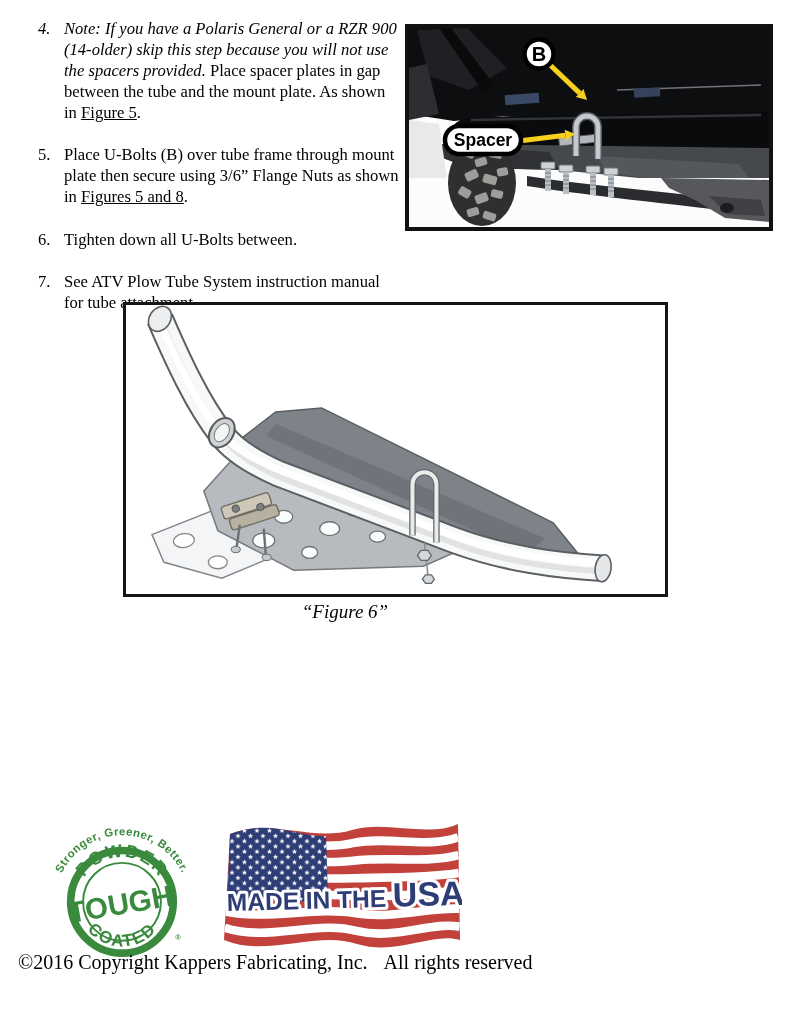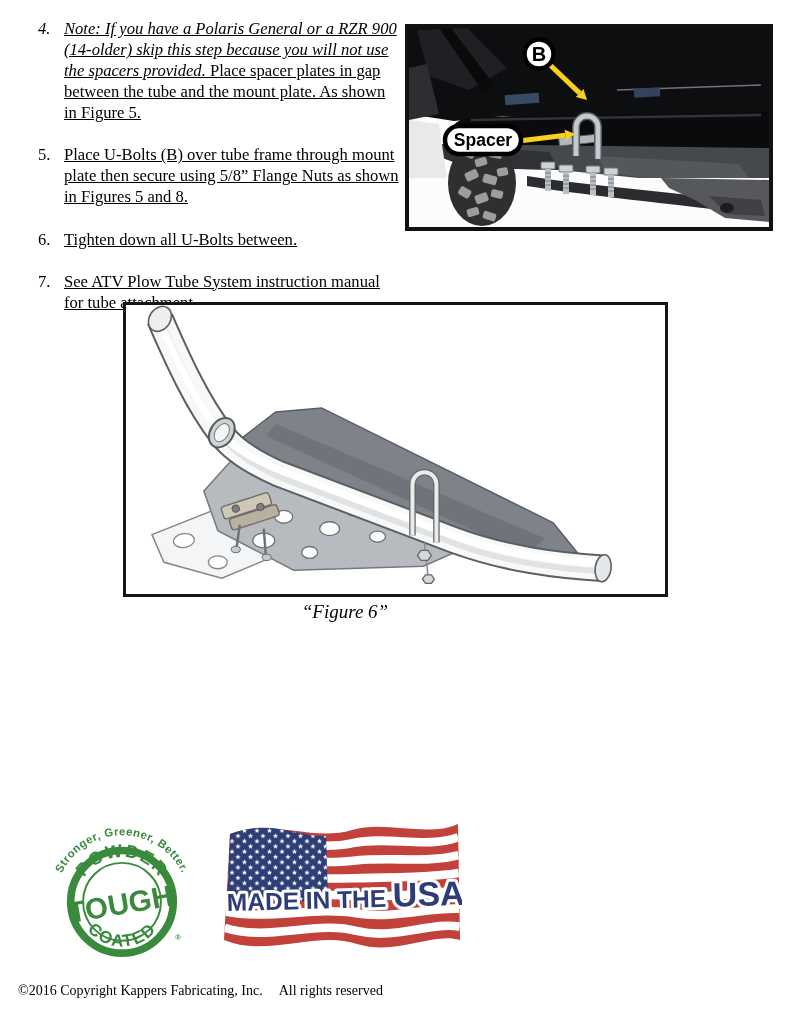--- a/index.html
+++ b/index.html
@@ -3,41 +3,41 @@
 <meta charset="utf-8">
 <style>
   html,body{margin:0;padding:0;background:#fff;}
   .page{position:relative;width:792px;height:1024px;background:#ffffff;overflow:hidden;
         font-family:"Liberation Serif",serif;color:#000;}
 
   
   .instructions{position:absolute;left:38px;top:18px;width:378px;}
   .instr-item{display:flex;margin-bottom:21px;font-size:16.6px;line-height:1.27;}
   .instr-item .num{width:26px;flex:none;}
-  .instr-item .body{width:338px;text-decoration:underline;}
+  .instr-item .body{width:338px;}
   .italic{font-style:italic;}
   .uline{text-decoration:underline;}
 
   
   .fig5{position:absolute;left:405px;top:24px;width:368px;}
   .fig5 .photo{border:4px solid #111;width:360px;height:199px;background:#0d0e10;}
   .fig5 .photo svg{display:block;}
   .figcaption{font-style:italic;font-size:19px;text-align:center;margin-top:6px;}
 
   
   .fig6{position:absolute;left:123px;top:302px;width:444px;}
   .fig6 .box{border:3px solid #161616;width:539px;height:289px;background:#fff;}
   .fig6 .box svg{display:block;width:539px;height:289px;}
   .fig6 .figcaption{margin-top:4px;}
 
   
   .stamp{position:absolute;left:46px;top:820px;width:152px;height:156px;}
   .flag{position:absolute;left:222px;top:812px;width:240px;height:156px;}
 
-  .copyright{position:absolute;left:18px;top:983px;font-size:14px;}
+  .copyright{position:absolute;left:18px;top:951px;font-size:20px;}
   .copyright .gap{display:inline-block;width:16px;}
 
   
   .callout-text{font-family:"Liberation Sans",sans-serif;font-weight:bold;fill:#000;}
   .stamp-text{font-family:"Liberation Sans",sans-serif;font-weight:bold;fill:var(--green);}
   .usa-text{font-family:"Liberation Sans",sans-serif;font-weight:bold;fill:var(--flag-blue);
             stroke:#fff;stroke-width:6px;paint-order:stroke;stroke-linejoin:round;}
   .arrow{fill:var(--arrow-yellow);}
   .arrow-line{stroke:var(--arrow-yellow);stroke-width:5px;fill:none;}
   .flag-red-fill{fill:var(--flag-red);}
@@ -48,21 +48,21 @@
 
 <div class="page">
 
   <div class="instructions">
     <div class="instr-item">
       <span class="num italic">4.</span>
       <span class="body"><span class="italic">Note: If you have a Polaris General or a RZR 900 (14-older) skip this step because you will not use the spacers provided.</span><span> Place spacer plates in gap between the tube and the mount plate. As shown in </span><span class="uline">Figure 5</span><span>.</span></span>
     </div>
     <div class="instr-item">
       <span class="num">5.</span>
-      <span class="body"><span>Place U-Bolts (B) over tube frame through mount plate then secure using 5/8” Flange Nuts as shown in </span><span class="uline">Figures 5 and 8</span><span>.</span></span>
+      <span class="body"><span>Place U-Bolts (B) over tube frame through mount plate then secure using 3/6” Flange Nuts as shown in </span><span class="uline">Figures 5 and 8</span><span>.</span></span>
     </div>
     <div class="instr-item">
       <span class="num">6.</span>
       <span class="body">Tighten down all U-Bolts between.</span>
     </div>
     <div class="instr-item">
       <span class="num">7.</span>
       <span class="body">See ATV Plow Tube System instruction manual for tube attachment.</span>
     </div>
   </div>

